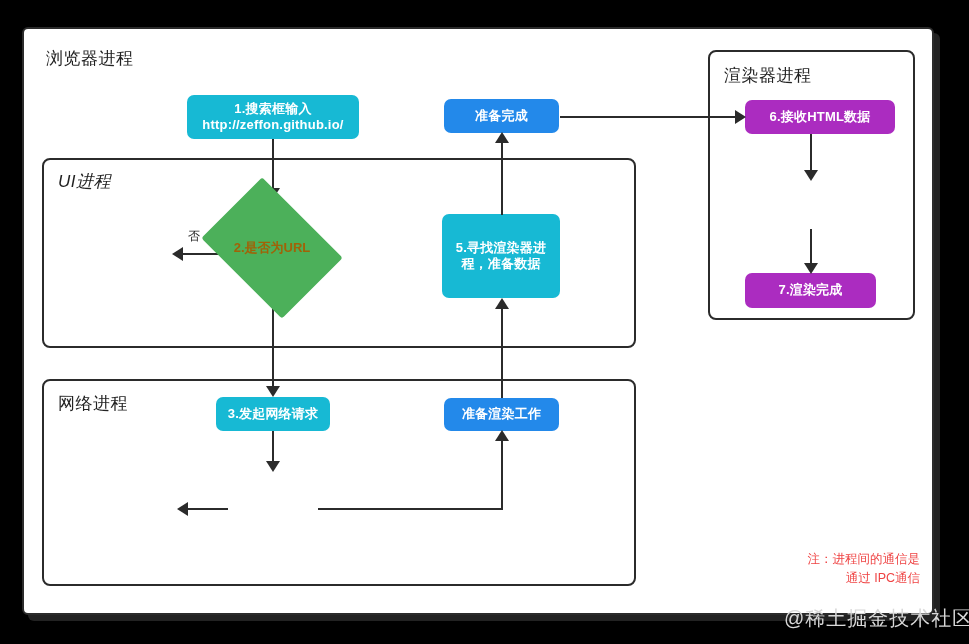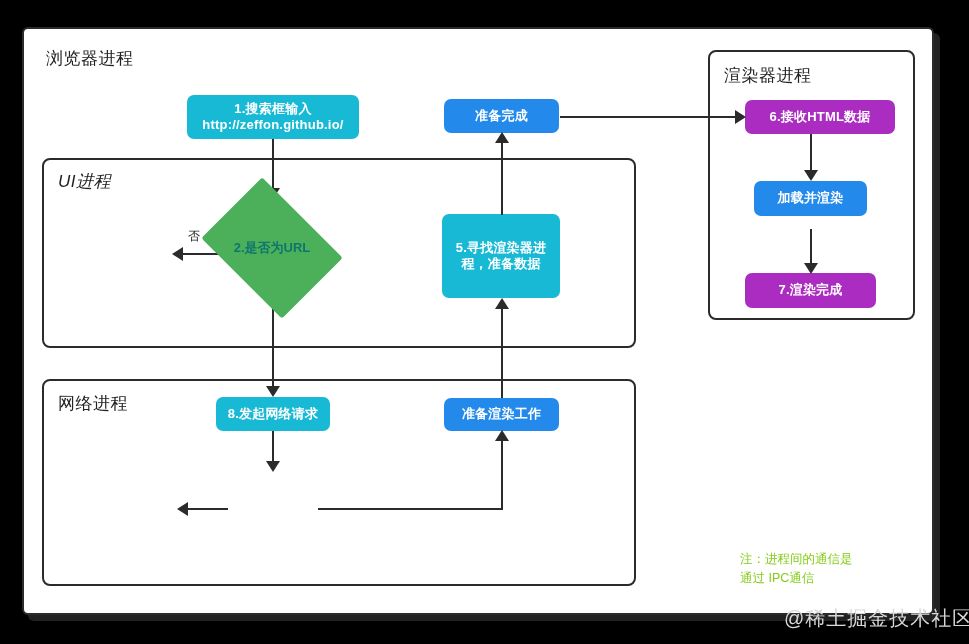--- a/index.html
+++ b/index.html
@@ -38,21 +38,21 @@
     letter-spacing:0.2px;
   }
   .n-cyan{background:#17b9d4;}
   .n-blue{background:#2389ea;}
   .n-purple{background:#ab2cc0;}
   .n-red{background:#e7737d;}
 
   
   .diamond{
     position:absolute;display:flex;align-items:center;justify-content:center;
-    color:#0f766e;font-size:13px;font-weight:bold;white-space:nowrap;
+    color:#a16207;font-size:13px;font-weight:bold;white-space:nowrap;
     z-index:3;
   }
   .diamond .dshape{
     position:absolute;left:0;top:0;width:100%;height:100%;
     background:#4cb05a;transform:rotate(45deg);border-radius:3px;
   }
   .diamond .dlabel{position:relative;z-index:2;}
 
   
   .line{position:absolute;background:#2b2b2b;z-index:1;}
@@ -63,21 +63,21 @@
   .arrow-up{border-left:7px solid transparent;border-right:7px solid transparent;border-bottom:11px solid #2b2b2b;}
   .arrow-left{border-top:7px solid transparent;border-bottom:7px solid transparent;border-right:11px solid #2b2b2b;}
   .arrow-right{border-top:7px solid transparent;border-bottom:7px solid transparent;border-left:11px solid #2b2b2b;}
 
   .edge-label{
     position:absolute;font-size:12px;color:#222;background:#fff;
     padding:0 2px;z-index:4;
   }
 
   .note{
-    position:absolute;font-size:12.5px;color:#84cc16;text-align:left;
+    position:absolute;font-size:12.5px;color:#ef4444;text-align:right;
     line-height:1.5;white-space:pre-line;
   }
   .watermark{
     position:absolute;font-size:20px;color:#d8d8d8;white-space:nowrap;
     letter-spacing:1px;
   }
 </style>
 </head>
 <body>
 
@@ -132,34 +132,33 @@
 
   <div class="node n-cyan" style="left:187px;top:95px;width:172px;height:44px;">1.搜索框输入
 http://zeffon.github.io/</div>
 
   <div class="diamond" style="left:215px;top:205px;width:114px;height:86px;">
     <div class="dshape"></div>
     <div class="dlabel">2.是否为URL</div>
   </div>
 
 
-  <div class="node n-cyan" style="left:216px;top:397px;width:114px;height:34px;">8.发起网络请求</div>
+  <div class="node n-cyan" style="left:216px;top:397px;width:114px;height:34px;">3.发起网络请求</div>
 
 
 
   <div class="node n-blue" style="left:444px;top:398px;width:115px;height:33px;">准备渲染工作</div>
 
   <div class="node n-cyan" style="left:442px;top:214px;width:118px;height:84px;">5.寻找渲染器进
 程，准备数据</div>
 
   <div class="node n-blue" style="left:444px;top:99px;width:115px;height:34px;">准备完成</div>
 
   <div class="node n-purple" style="left:745px;top:100px;width:150px;height:34px;">6.接收HTML数据</div>
 
-  <div class="node n-blue" style="left:754px;top:181px;width:113px;height:35px;">加载并渲染</div>
 
   <div class="node n-purple" style="left:745px;top:273px;width:131px;height:35px;">7.渲染完成</div>
 
   <div class="note" style="left:740px;top:550px;width:180px;">注：进程间的通信是
 通过 IPC通信</div>
 
   <div class="watermark" style="left:784px;top:605px;">@稀土掘金技术社区</div>
 
 </div>
 

